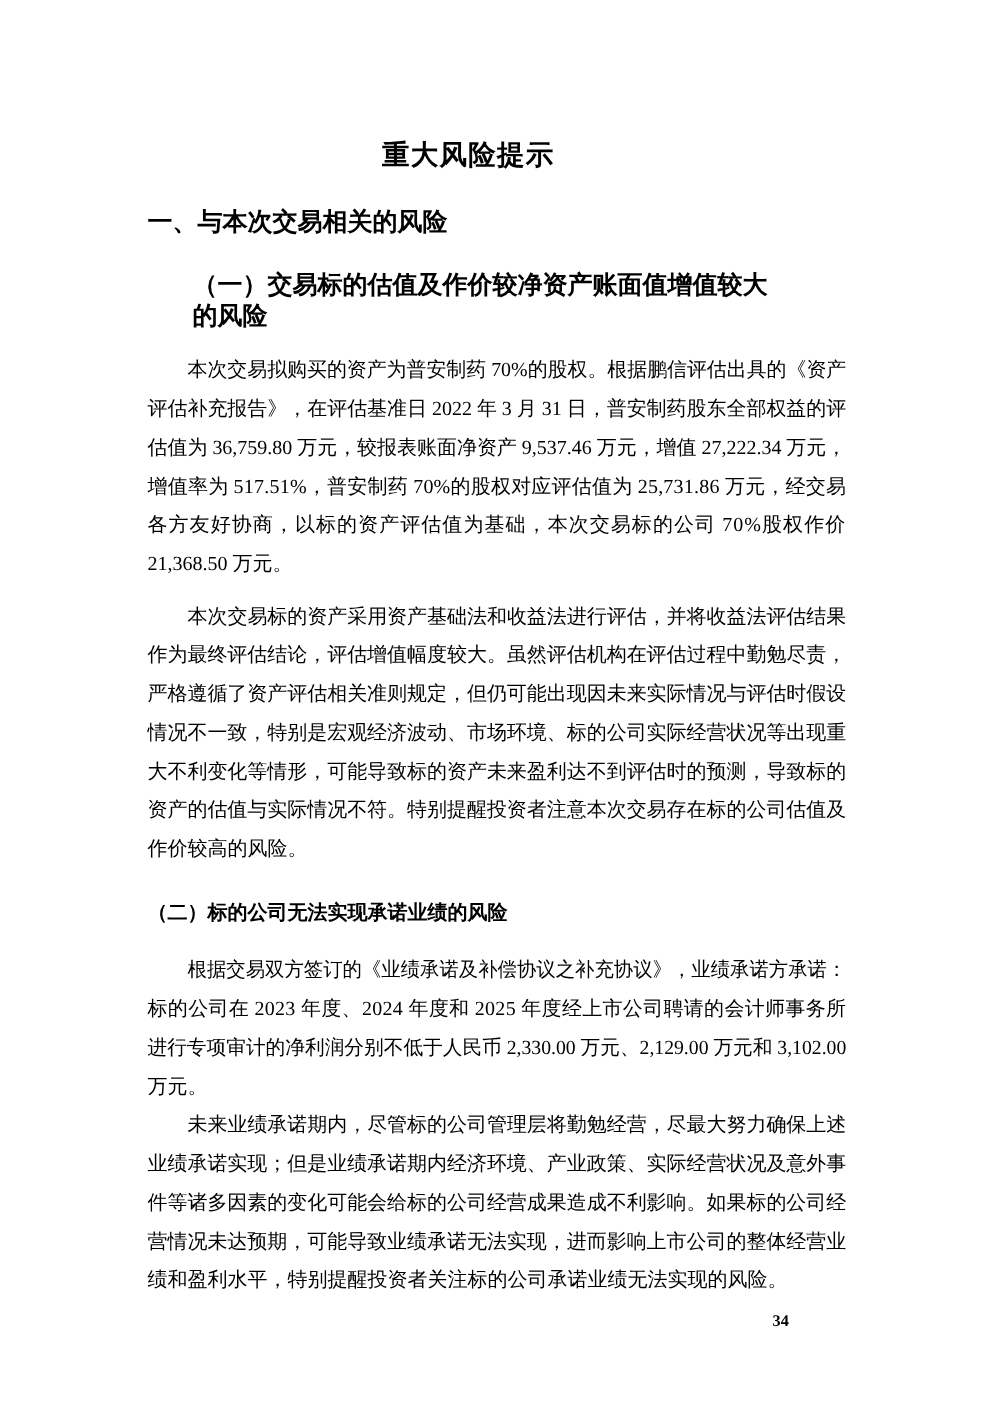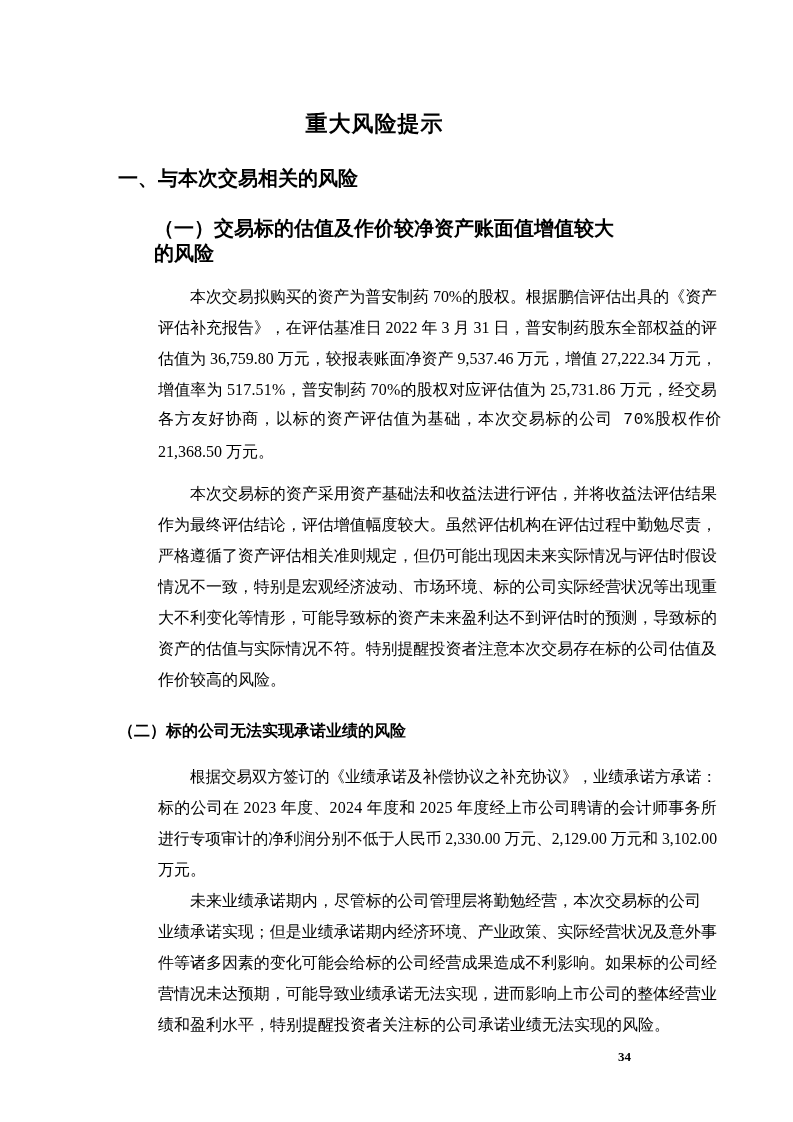--- a/index.html
+++ b/index.html
@@ -25,21 +25,21 @@
   .h3{
     margin-top:23px;font-family:"Liberation Sans","DejaVu Sans",sans-serif;
     font-weight:bold;font-size:16px;line-height:25px;
   }
   .para{font-size:16px;}
   .para.p1{margin-top:15px;}
   .para.p2{margin-top:11px;}
   .para.p3{margin-top:18px;}
   .para.p4{margin-top:0;}
   .line{
-    height:31px;line-height:31px;white-space:nowrap;overflow:visible;margin-left:40px;
+    height:31px;line-height:31px;white-space:nowrap;overflow:visible;
   }
   .line.first{padding-left:32px;}
   .line > span{display:inline-block;white-space:pre;vertical-align:top;}
   .page-num{
     margin-top:9px;text-align:right;font-weight:bold;font-size:13px;line-height:16px;
     font-family:"Liberation Serif","DejaVu Serif",serif;
   }
 </style>
 </head>
 <body>
@@ -51,21 +51,21 @@
 
     <div class="h1">一、与本次交易相关的风险</div>
 
     <div class="h2">（一）交易标的估值及作价较净资产账面值增值较大的风险</div>
 
     <div class="para p1">
         <div class="line first"><span style="transform-origin: left center; transform: scaleX(0.995602);">本次交易拟购买的资产为普安制药 70%的股权。根据鹏信评估出具的《资产</span></div>
         <div class="line"><span style="transform-origin: left center; transform: scaleX(0.998214);">评估补充报告》，在评估基准日 2022 年 3 月 31 日，普安制药股东全部权益的评</span></div>
         <div class="line"><span style="transform-origin: left center; transform: scaleX(0.998214);">估值为 36,759.80 万元，较报表账面净资产 9,537.46 万元，增值 27,222.34 万元，</span></div>
         <div class="line"><span style="letter-spacing: 0.177527px;">增值率为 517.51%，普安制药 70%的股权对应评估值为 25,731.86 万元，经交易</span></div>
-        <div class="line"><span style="letter-spacing: 0.847768px; font-family: Liberation Mono, monospace;">各方友好协商，以标的资产评估值为基础，本次交易标的公司 70%股权作价</span></div>
+        <div class="line"><span style="letter-spacing: 0.847768px;">各方友好协商，以标的资产评估值为基础，本次交易标的公司 70%股权作价</span></div>
         <div class="line last"><span>21,368.50 万元。</span></div>
       </div>
 
     <div class="para p2">
         <div class="line first"><span style="transform-origin: left center; transform: scaleX(0.998106);">本次交易标的资产采用资产基础法和收益法进行评估，并将收益法评估结果</span></div>
         <div class="line"><span style="transform-origin: left center; transform: scaleX(0.998214);">作为最终评估结论，评估增值幅度较大。虽然评估机构在评估过程中勤勉尽责，</span></div>
         <div class="line"><span style="transform-origin: left center; transform: scaleX(0.998214);">严格遵循了资产评估相关准则规定，但仍可能出现因未来实际情况与评估时假设</span></div>
         <div class="line"><span style="transform-origin: left center; transform: scaleX(0.998214);">情况不一致，特别是宏观经济波动、市场环境、标的公司实际经营状况等出现重</span></div>
         <div class="line"><span style="transform-origin: left center; transform: scaleX(0.998214);">大不利变化等情形，可能导致标的资产未来盈利达不到评估时的预测，导致标的</span></div>
         <div class="line"><span style="transform-origin: left center; transform: scaleX(0.998214);">资产的估值与实际情况不符。特别提醒投资者注意本次交易存在标的公司估值及</span></div>
@@ -75,21 +75,21 @@
     <div class="h3">（二）标的公司无法实现承诺业绩的风险</div>
 
     <div class="para p3">
         <div class="line first"><span style="transform-origin: left center; transform: scaleX(0.96875);">根据交易双方签订的《业绩承诺及补偿协议之补充协议》，业绩承诺方承诺：</span></div>
         <div class="line"><span style="letter-spacing: 0.25px;">标的公司在 2023 年度、2024 年度和 2025 年度经上市公司聘请的会计师事务所</span></div>
         <div class="line"><span style="transform-origin: left center; transform: scaleX(0.984155);">进行专项审计的净利润分别不低于人民币 2,330.00 万元、2,129.00 万元和 3,102.00</span></div>
         <div class="line last"><span>万元。</span></div>
       </div>
 
     <div class="para p4">
-        <div class="line first"><span style="transform-origin: left center; transform: scaleX(0.998106);">未来业绩承诺期内，尽管标的公司管理层将勤勉经营，本次交易标的公司</span></div>
+        <div class="line first"><span style="transform-origin: left center; transform: scaleX(0.998106);">未来业绩承诺期内，尽管标的公司管理层将勤勉经营，尽最大努力确保上述</span></div>
         <div class="line"><span style="transform-origin: left center; transform: scaleX(0.998214);">业绩承诺实现；但是业绩承诺期内经济环境、产业政策、实际经营状况及意外事</span></div>
         <div class="line"><span style="transform-origin: left center; transform: scaleX(0.998214);">件等诸多因素的变化可能会给标的公司经营成果造成不利影响。如果标的公司经</span></div>
         <div class="line"><span style="transform-origin: left center; transform: scaleX(0.998214);">营情况未达预期，可能导致业绩承诺无法实现，进而影响上市公司的整体经营业</span></div>
         <div class="line last"><span>绩和盈利水平，特别提醒投资者关注标的公司承诺业绩无法实现的风险。</span></div>
       </div>
 
     <div class="page-num">34</div>
 
   </div>
 </div>

